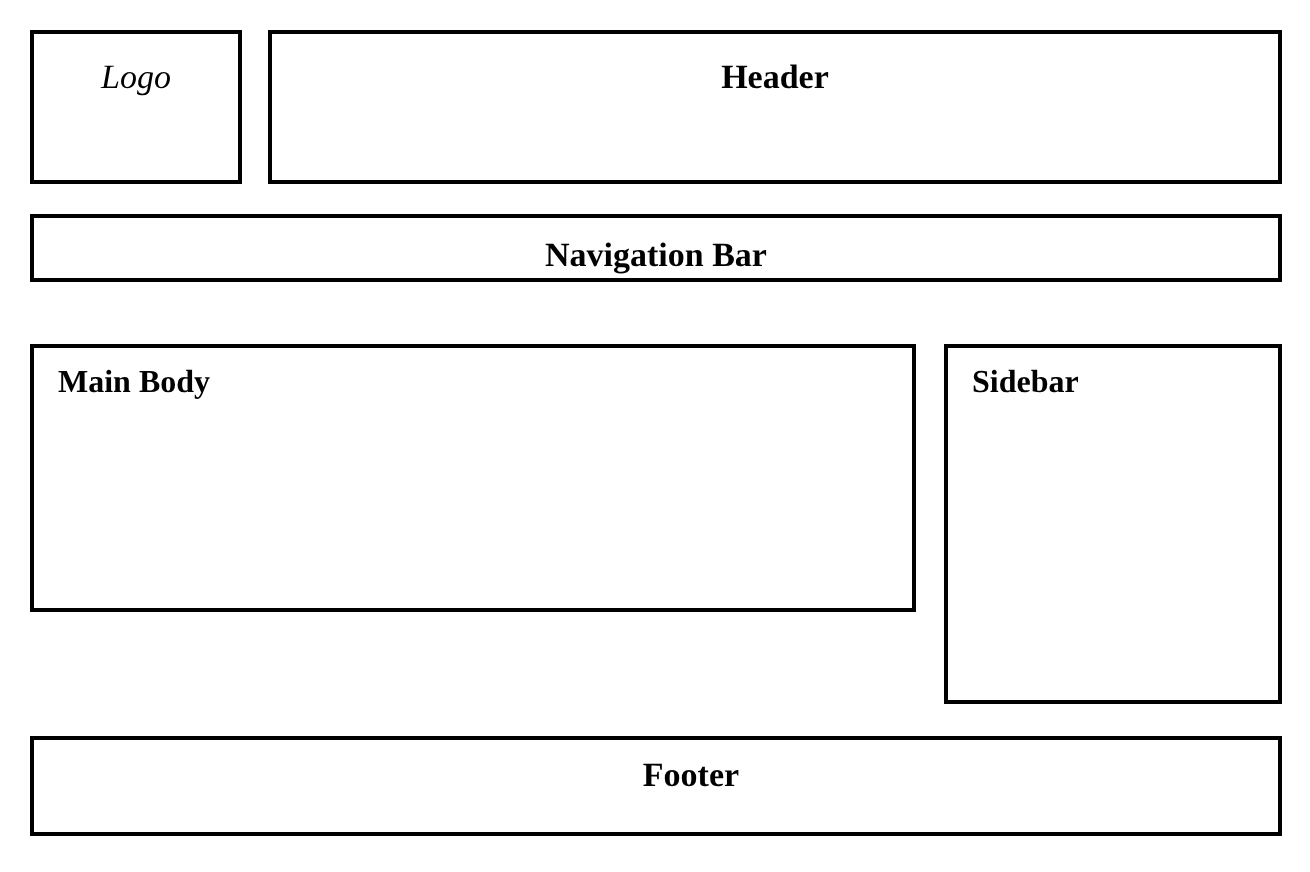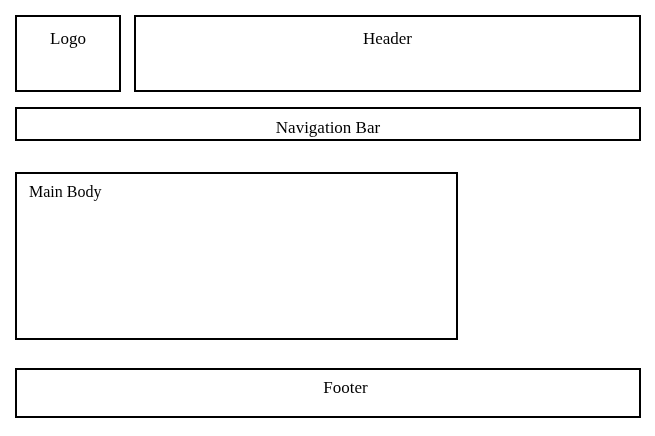--- a/index.html
+++ b/index.html
@@ -23,30 +23,31 @@
   }
   .box {
     position: absolute;
     box-sizing: border-box;
     border: 2px solid #000000;
     background: #ffffff;
   }
   .label {
     position: absolute;
     white-space: nowrap;
-    font-weight: normal;
+    font-weight: bold;
     color: #000000;
     line-height: 1;
   }
   
   .box-logo {
     left: 15px;
     top: 15px;
     width: 106px;
     height: 77px;
+    font-style: italic;
   }
   .label-logo {
     left: 0;
     right: 0;
     top: 13px;
     text-align: center;
     font-size: 17px;
     font-weight: normal;
   }
   
@@ -75,21 +76,21 @@
     right: 0;
     top: 10px;
     text-align: center;
     font-size: 17px;
   }
   
   .box-main {
     left: 15px;
     top: 172px;
     width: 443px;
-    height: 168px;
+    height: 134px;
   }
   .label-main {
     left: 12px;
     top: 10px;
     text-align: left;
     font-size: 16px;
   }
   
   .box-sidebar {
     left: 472px;
@@ -133,18 +134,21 @@
   </div>
 
   <div class="box box-nav">
     <span class="label label-nav">Navigation Bar</span>
   </div>
 
   <div class="box box-main">
     <span class="label label-main">Main Body</span>
   </div>
 
+  <div class="box box-sidebar">
+    <span class="label label-sidebar">Sidebar</span>
+  </div>
 
   <div class="box box-footer">
     <span class="label label-footer">Footer</span>
   </div>
 
 </div>
 
 </body></html>

